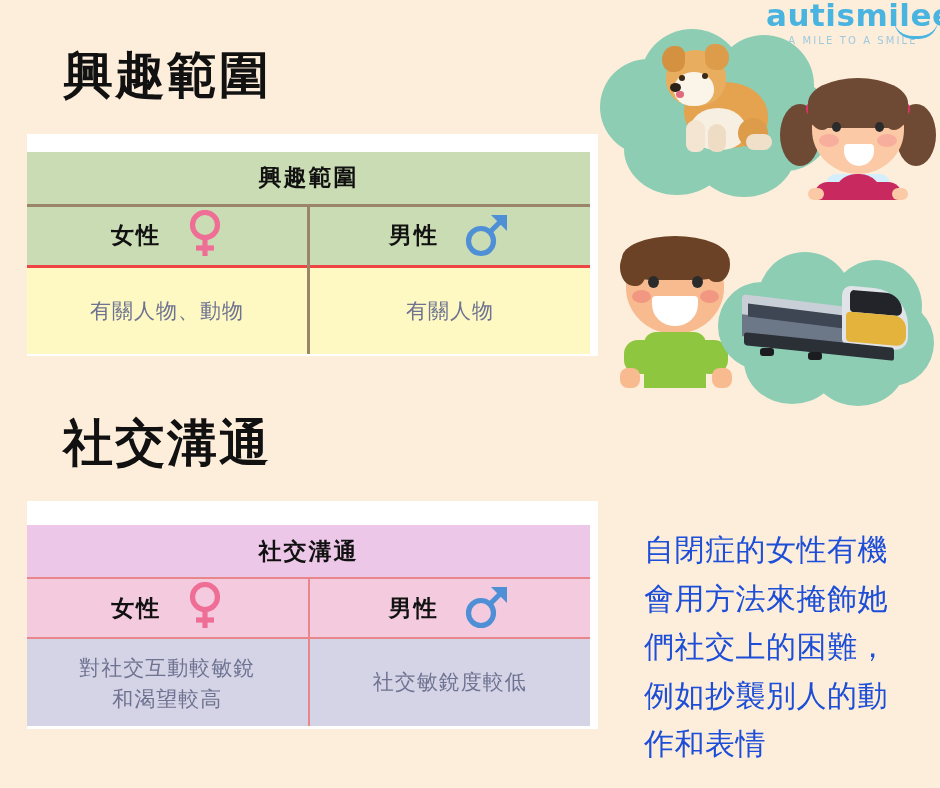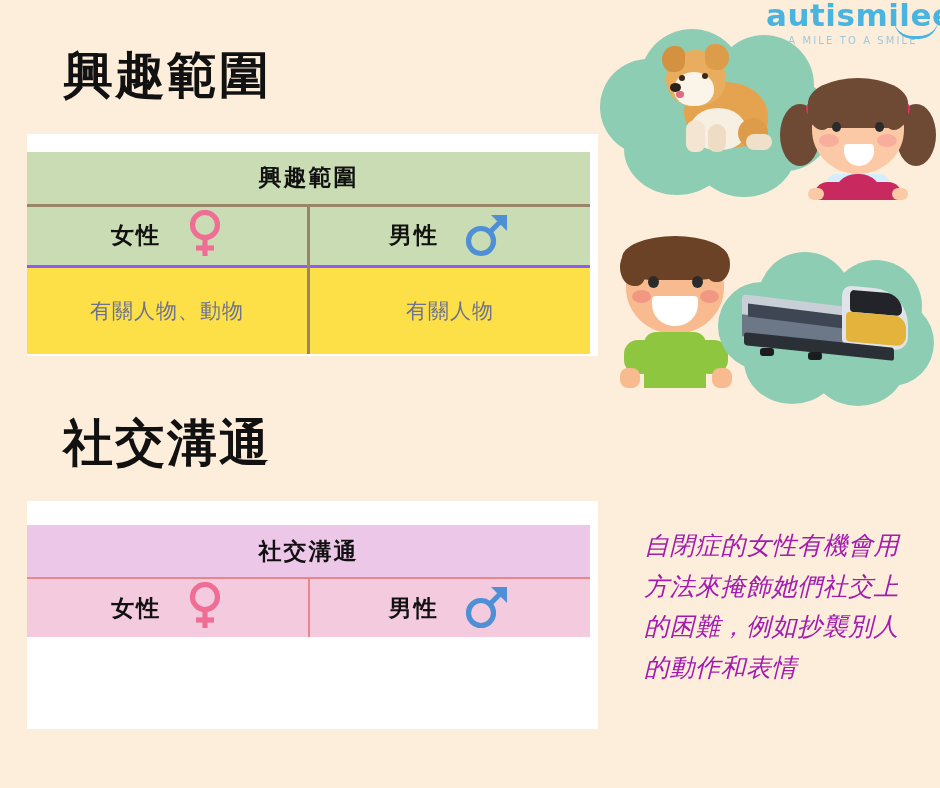--- a/index.html
+++ b/index.html
@@ -136,45 +136,44 @@
     letter-spacing: 1px;
     line-height: 1.45;
     color: #6e7391;
     padding: 0 8px;
   }
   .row-body td.two-line { padding-top: 2px; }
 
   
   #tbl-interest .row-title td { background: #cadcb3; }
   #tbl-interest .row-gender td { background: #cadcb3; border-top: 3px solid #9a8568; }
-  #tbl-interest .row-body td { background: #fde047; border-top: 3px solid #8b5cf6; }
+  #tbl-interest .row-body td { background: #fef9c3; border-top: 3px solid #ef4444; }
   #tbl-interest .col-male { border-left: 3px solid #9a8568; }
 
   
   #tbl-social .row-title td { background: #edc7e8; }
   #tbl-social .row-gender td { background: #f3cade; border-top: 2px solid #e8868b; }
   #tbl-social .row-body td { background: #d5d3e6; border-top: 2px solid #e8868b; }
   #tbl-social .col-male { border-left: 2px solid #e8868b; }
   #tbl-social .row-body td { color: #6e7391; }
 
   
   .gicon { display: block; }
 
   
   #side-note {
     position: absolute;
     left: 644px;
     top: 526px;
     width: 260px;
     font-family: "DejaVu Sans", sans-serif;
-    font-size: 25px;
+    font-size: 30px;
     line-height: 1.62;
     letter-spacing: 0.5px;
-    color: #a21caf;
-    font-style: italic;
+    color: #1d4ed8;
   }
 
   
   .illus { position: absolute; }
 
   
   .blob { position: absolute; }
 
   #blob-top  { left: 596px; top: 25px;  width: 240px; height: 175px; }
   #blob-bot  { left: 718px; top: 252px; width: 218px; height: 158px; }
@@ -380,19 +379,26 @@
             <span class="gicon">
               <svg width="46" height="46" viewBox="0 0 46 46">
                 <circle cx="16" cy="30" r="12.5" fill="none" stroke="#4f8fd6" stroke-width="5.2"></circle>
                 <line x1="25" y1="21" x2="40" y2="6" stroke="#4f8fd6" stroke-width="5.2"></line>
                 <polygon points="42,4 42,20 26,4" fill="#4f8fd6"></polygon>
               </svg>
             </span>
           </div>
         </td>
       </tr>
+      <tr class="row-body">
+        <td class="two-line">
+          <div>對社交互動較敏銳</div>
+          <div>和渴望較高</div>
+        </td>
+        <td class="col-male">社交敏銳度較低</td>
+      </tr>
     </tbody>
       </table>
   </div>
 
   <div id="side-note">自閉症的女性有機會用方法來掩飾她們社交上的困難，例如抄襲別人的動作和表情</div>
 
 </div>
 
 </body></html>

